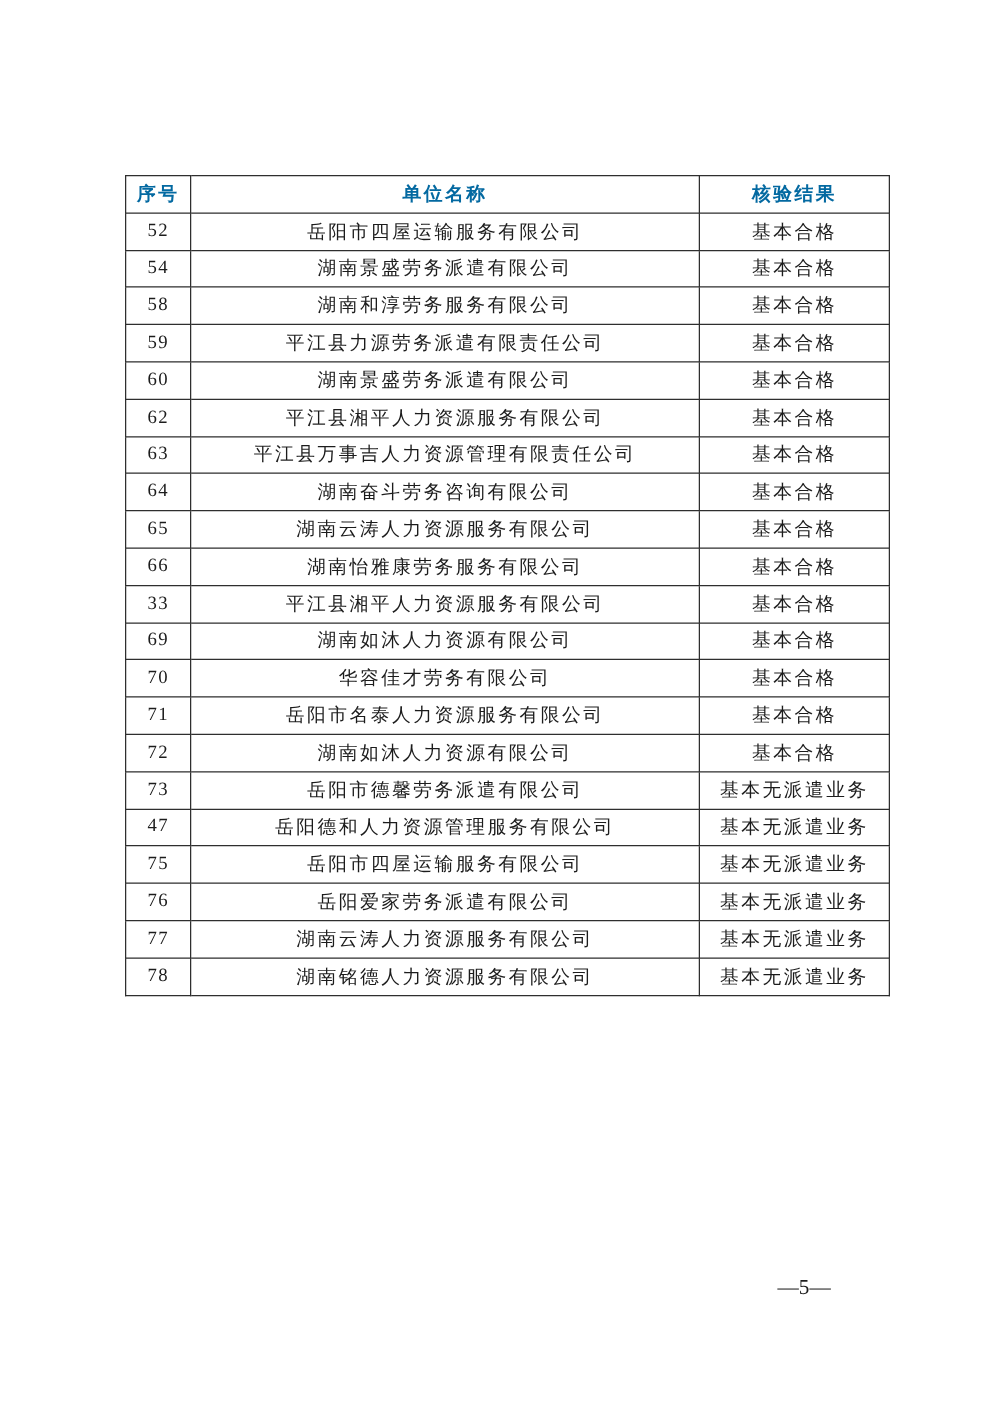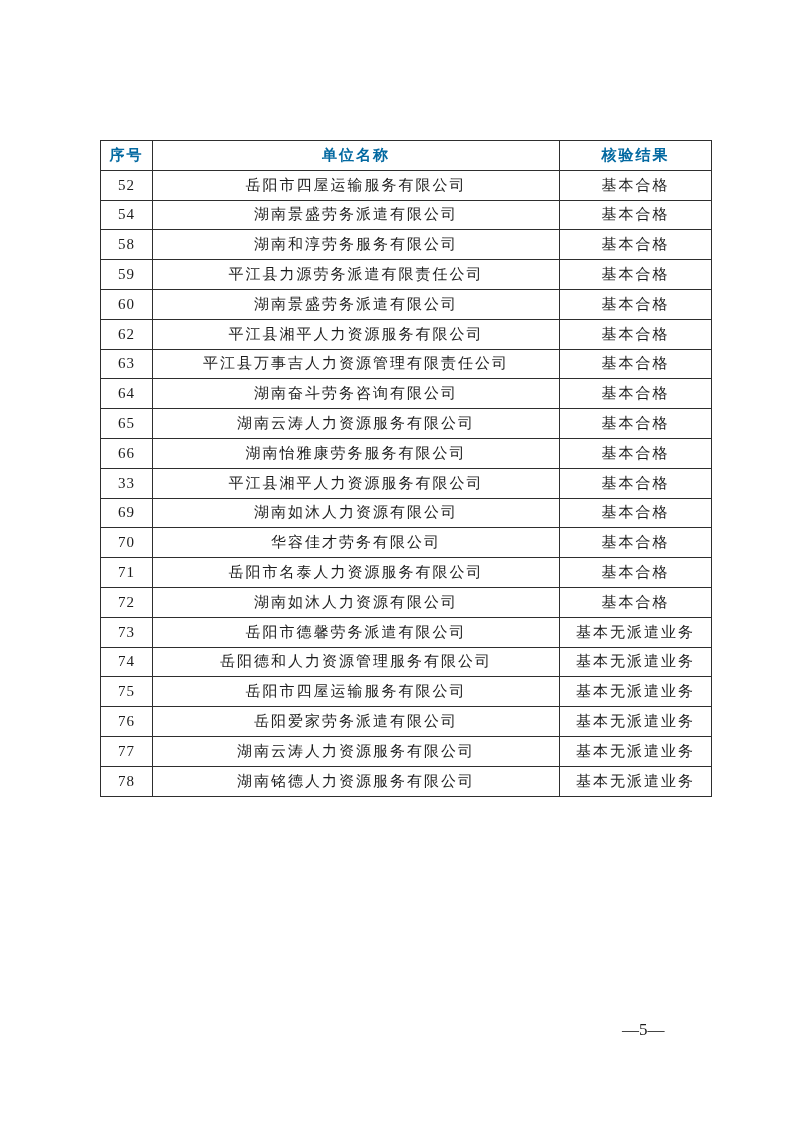--- a/index.html
+++ b/index.html
@@ -143,21 +143,21 @@
         <td>72</td>
         <td>湖南如沐人力资源有限公司</td>
         <td>基本合格</td>
       </tr>
       <tr>
         <td>73</td>
         <td>岳阳市德馨劳务派遣有限公司</td>
         <td>基本无派遣业务</td>
       </tr>
       <tr>
-        <td>74</td>
+        <td>47</td>
         <td>岳阳德和人力资源管理服务有限公司</td>
         <td>基本无派遣业务</td>
       </tr>
       <tr>
         <td>75</td>
         <td>岳阳市四屋运输服务有限公司</td>
         <td>基本无派遣业务</td>
       </tr>
       <tr>
         <td>76</td>

